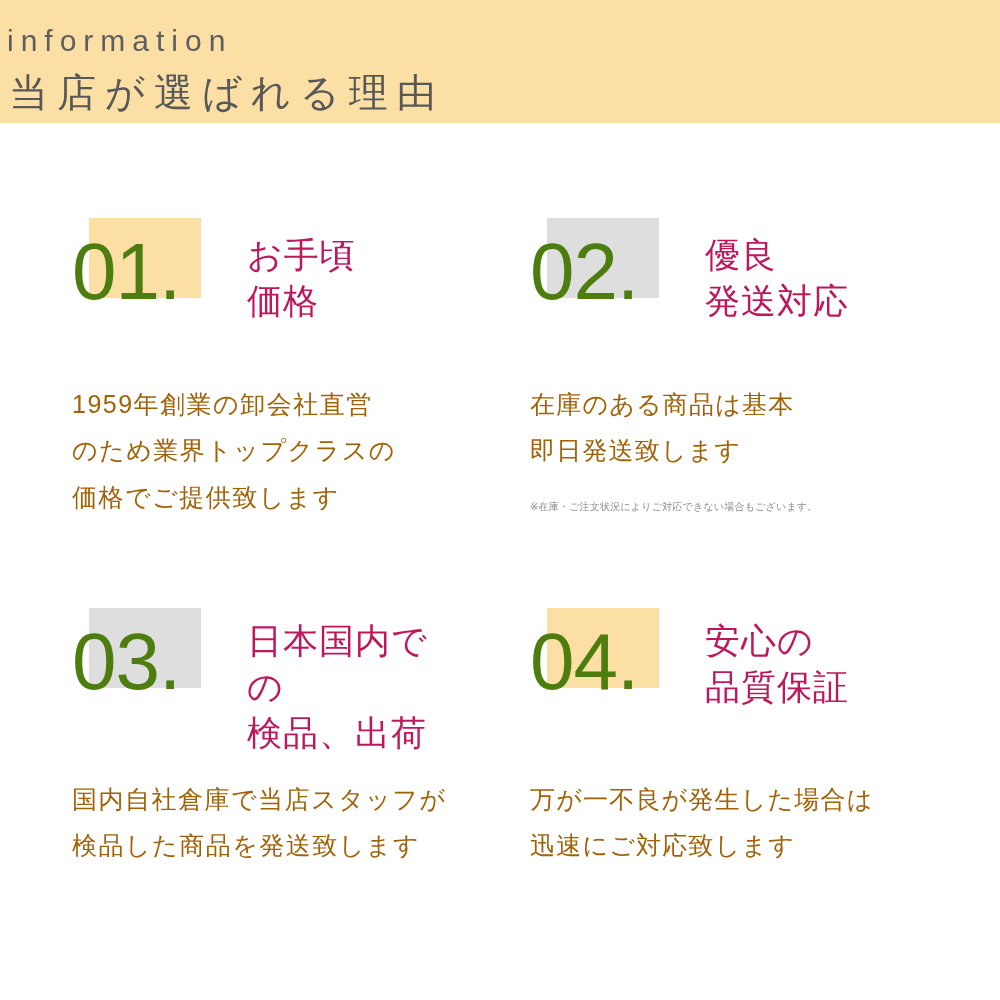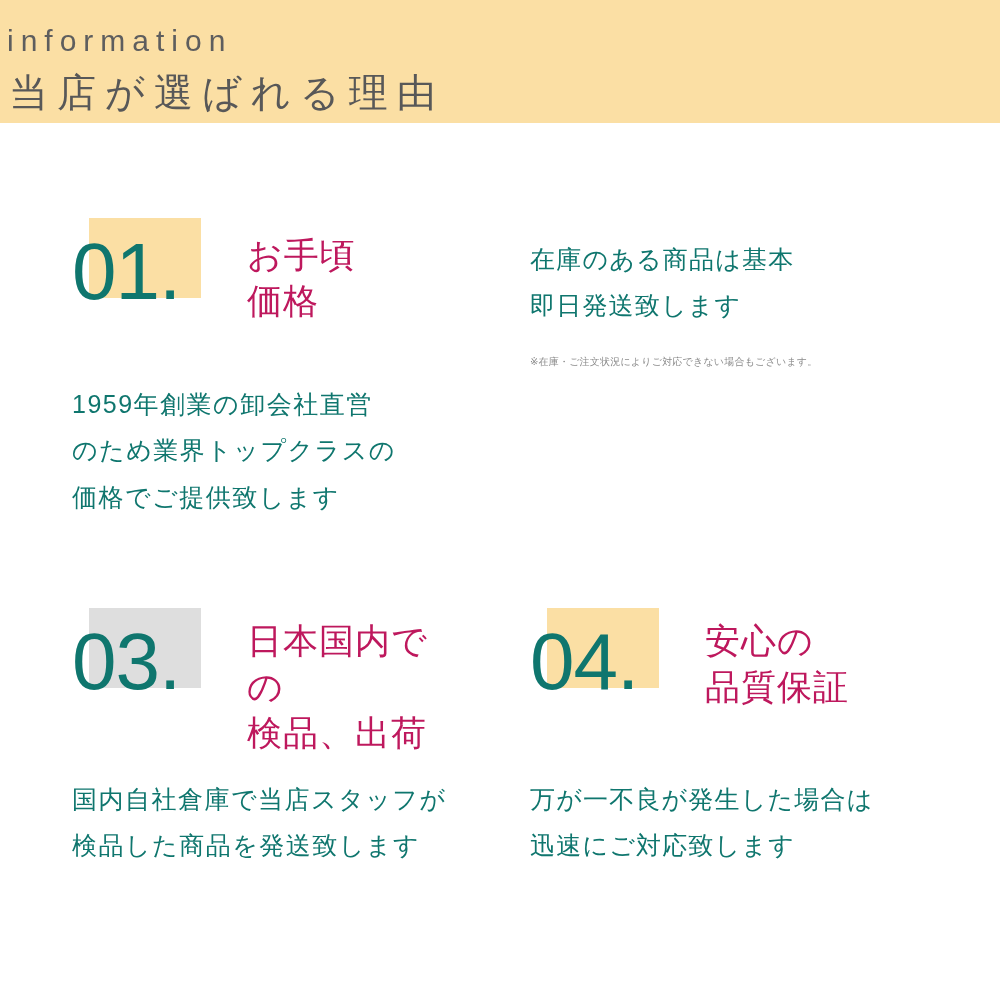--- a/index.html
+++ b/index.html
@@ -102,37 +102,37 @@
   .num-box.grey {
     background: #dedede;
   }
   .num {
     position: absolute;
     left: 0;
     top: 14px;
     font-size: 80px;
     line-height: 1;
     font-weight: 400;
-    color: #0f766e;
+    color: #4d7c0f;
     letter-spacing: -1px;
   }
 
   .head-text {
     font-size: 35px;
     line-height: 1.32;
     color: #be185d;
     letter-spacing: 1px;
     padding-top: 14px;
     white-space: pre-line;
   }
 
   .body-text {
     font-size: 25px;
     line-height: 1.85;
-    color: #0f766e;
+    color: #a16207;
     letter-spacing: 1.5px;
     white-space: pre-line;
     margin-top: 18px;
   }
   .item.right .body-text {
     letter-spacing: 1.2px;
   }
 
   .note {
     font-size: 10px;
@@ -165,20 +165,28 @@
         </div>
         <div class="head-text">お手頃
 価格</div>
       </div>
       <div class="body-text">1959年創業の卸会社直営
 のため業界トップクラスの
 価格でご提供致します</div>
     </div>
 
     <div class="item right">
+      <div class="item-head">
+        <div class="num-wrap">
+          <div class="num-box grey"></div>
+          <div class="num">02.</div>
+        </div>
+        <div class="head-text">優良
+発送対応</div>
+      </div>
       <div class="body-text">在庫のある商品は基本
 即日発送致します</div>
       <div class="note">※在庫・ご注文状況によりご対応できない場合もございます。</div>
     </div>
 
     <div class="item row2">
       <div class="item-head">
         <div class="num-wrap">
           <div class="num-box grey"></div>
           <div class="num">03.</div>

